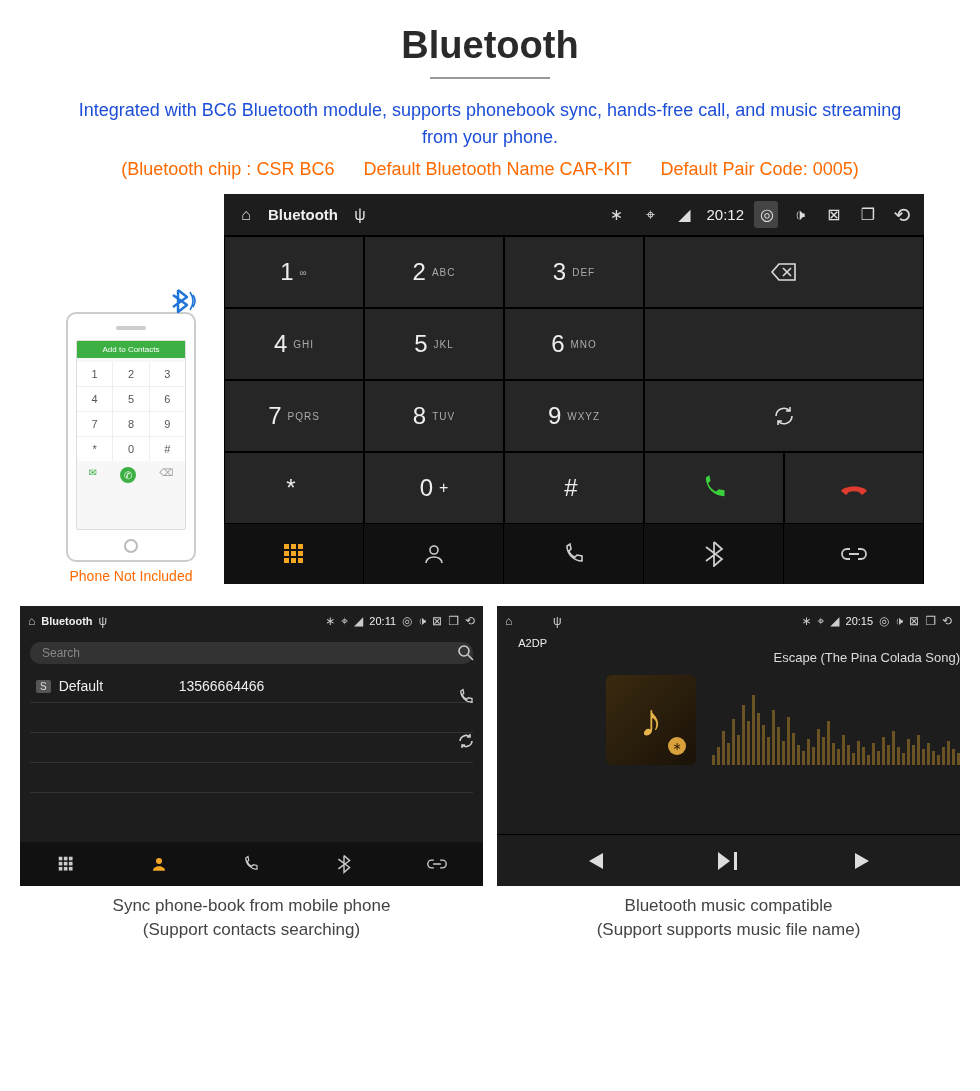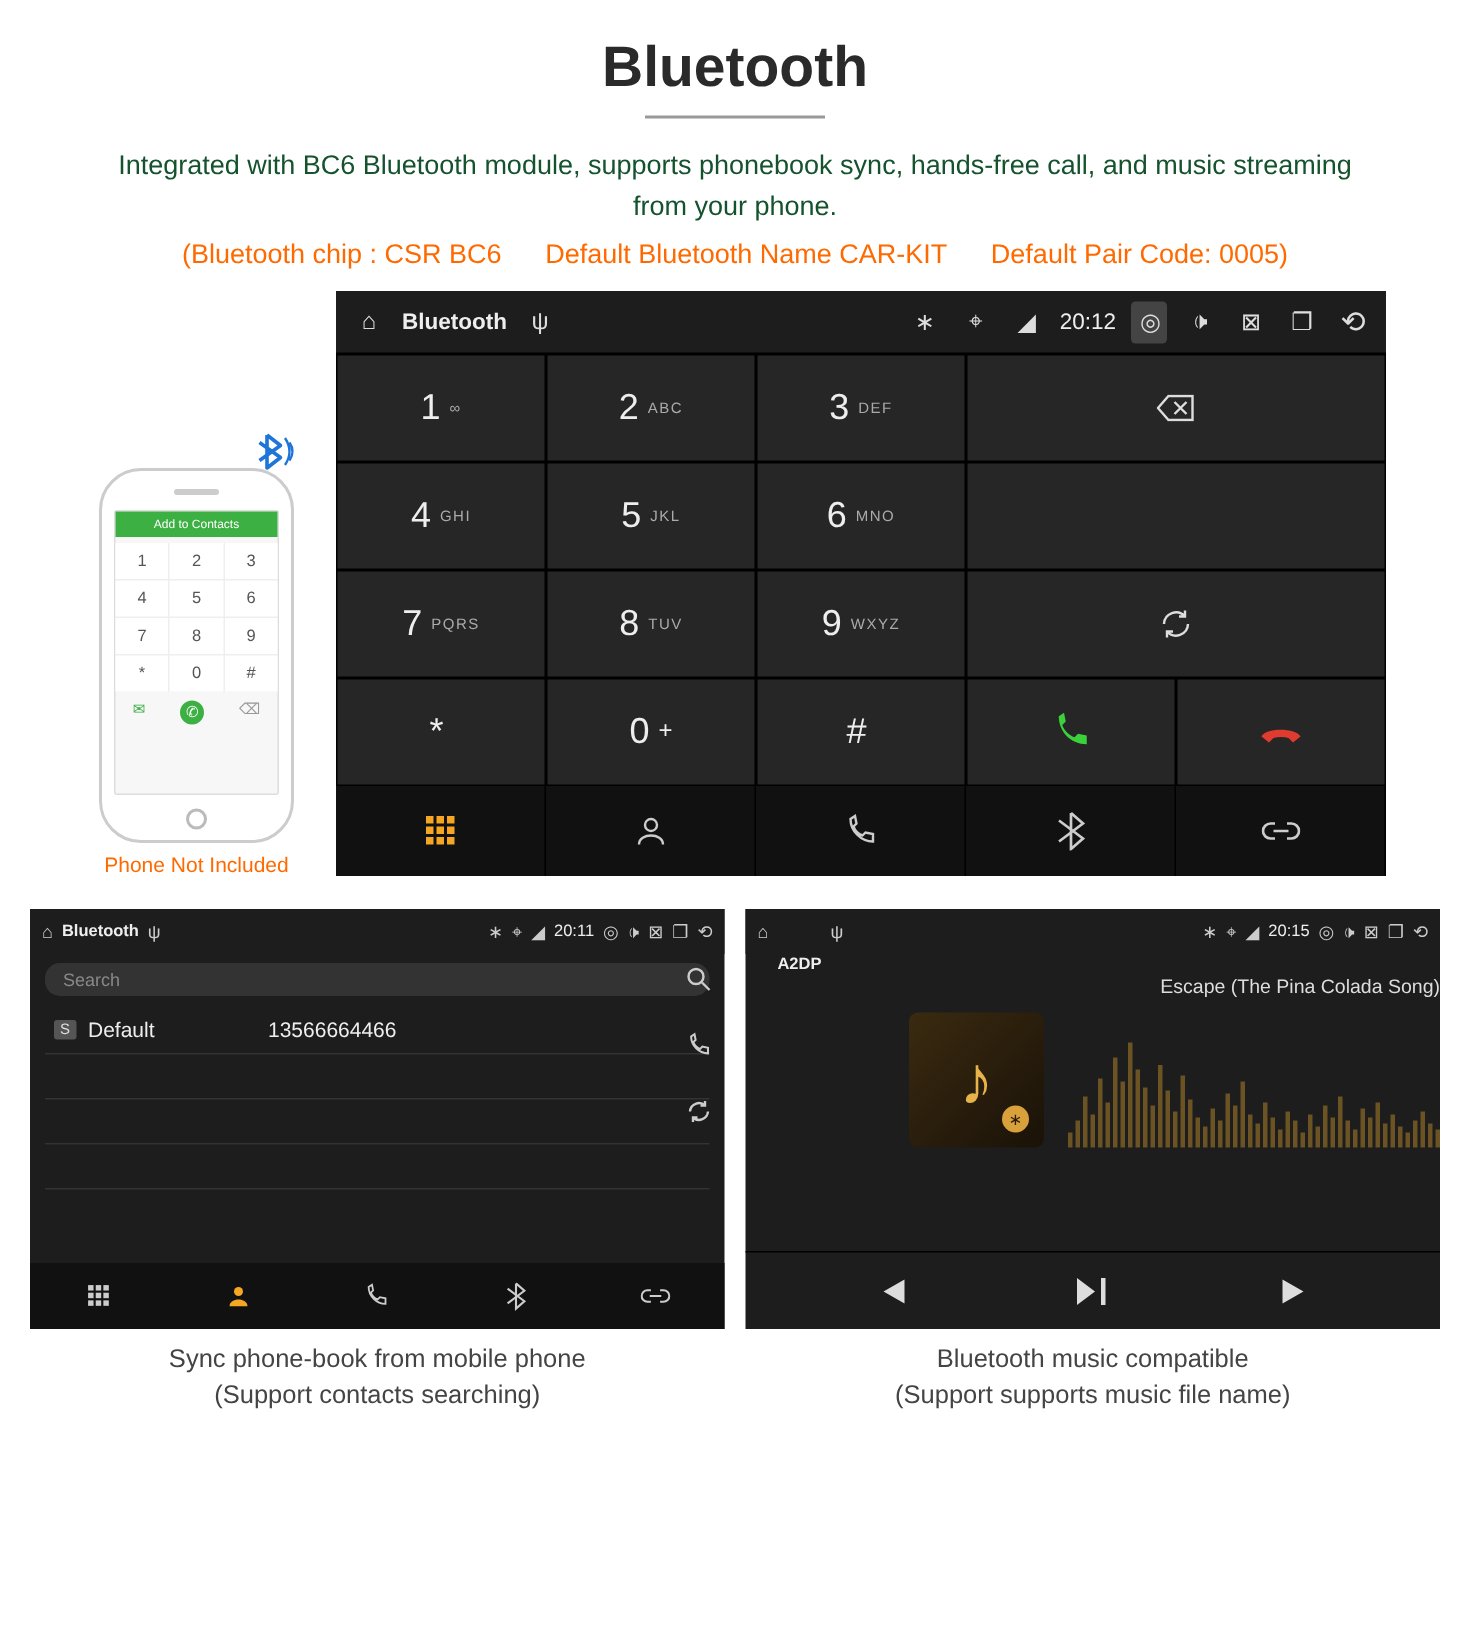--- a/index.html
+++ b/index.html
@@ -1,27 +1,27 @@
 <!DOCTYPE html>
 <html><head>
 <meta charset="utf-8">
 <style>
 * { margin:0; padding:0; box-sizing:border-box; font-family: Arial, Helvetica, sans-serif; }
 body { background:#fff; width:980px; height:1091px; position:relative; color:#333; }
 
 .page-title { text-align:center; font-size:38px; font-weight:bold; color:#2a2a2a; padding-top:24px; }
 .title-underline { width:120px; height:2px; background:#999; margin:10px auto 18px; }
-.intro { text-align:center; font-size:18px; color:#14532d; line-height:1.5; padding:0 60px; }
+.intro { text-align:center; font-size:18px; color:#1d4ed8; line-height:1.5; padding:0 60px; }
 .spec-line { text-align:center; font-size:18px; color:#ff6a00; margin-top:8px; }
 .spec-line span { margin:0 12px; }
 
 
 .main-wrap { display:flex; align-items:flex-end; justify-content:center; margin-top:14px; gap:18px; }
 .phone-mock { width:150px; text-align:center; }
-.phone-body { width:130px; height:250px; border:2px solid #ccc; border-radius:28px; margin:0 auto; background:#fff; position:relative; padding:26px 8px 30px; }
+.phone-body { width:130px; height:250px; border:2px solid #ccc; border-radius:10px; margin:0 auto; background:#fff; position:relative; padding:26px 8px 30px; }
 .phone-screen { background:#f7f7f7; height:100%; border:1px solid #ddd; border-radius:2px; font-size:8px; }
 .phone-top { background:#3cb043; color:#fff; font-size:8px; padding:4px 6px; }
 .phone-keys { display:grid; grid-template-columns:repeat(3,1fr); gap:1px; background:#eee; margin-top:4px; }
 .phone-keys div { background:#fff; text-align:center; padding:6px 0; font-size:11px; color:#555;}
 .phone-btn { width:14px; height:14px; border:2px solid #bbb; border-radius:50%; position:absolute; bottom:7px; left:50%; transform:translateX(-50%);}
 .phone-speaker { width:30px; height:4px; background:#ccc; border-radius:2px; position:absolute; top:12px; left:50%; transform:translateX(-50%);}
 .bt-signal { position:absolute; top:-28px; right:-6px; font-size:22px; color:#1e74d8;}
 .phone-note { color:#ff6a00; font-size:14px; margin-top:6px;}
 
 .device { width:700px; background:#1d1d1d; color:#eee; font-weight:300; }
@@ -346,21 +346,21 @@
     <div class="caption2">
       <div>Sync phone-book from mobile phone</div>
       <div>(Support contacts searching)</div>
     </div>
   </div>
 
   <div class="panel">
     <div class="device2">
       <div class="statusbar2">
         <span class="ic">⌂</span>
-        <span style="font-weight:bold;margin-top:44px;">A2DP</span>
+        <span style="font-weight:normal;margin-top:44px;">A2DP</span>
         <span class="ic">ψ</span>
         <span class="spacer"></span>
         <span class="ic">∗</span>
         <span class="ic">⌖</span>
         <span class="ic">◢</span>
         <span>20:15</span>
         <span class="ic">◎</span>
         <span class="ic">🕩</span>
         <span class="ic">⊠</span>
         <span class="ic">❐</span>

